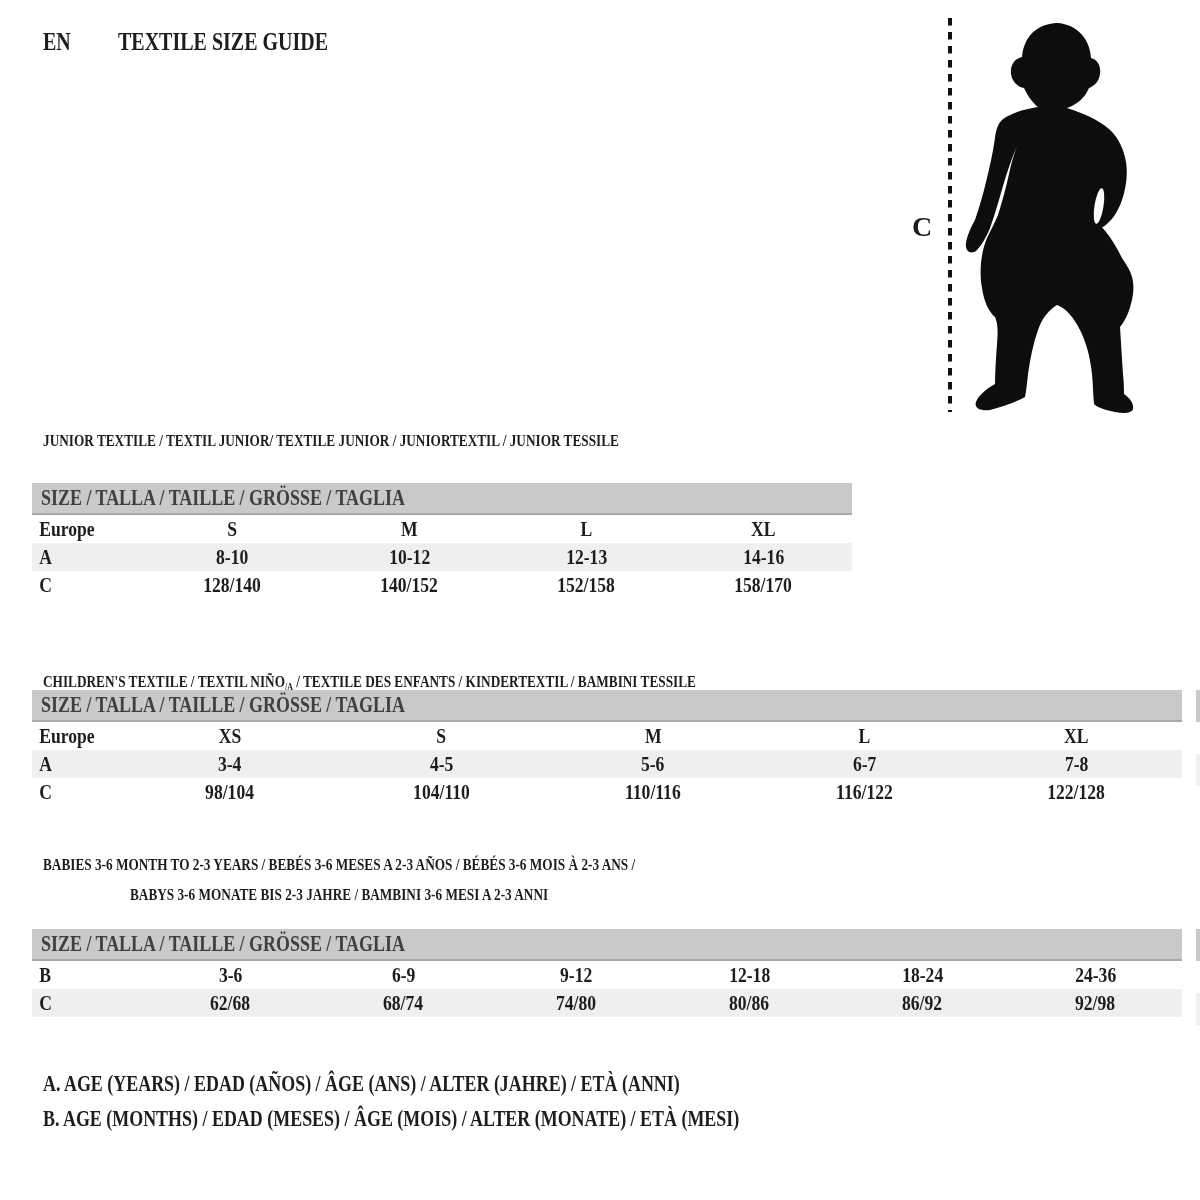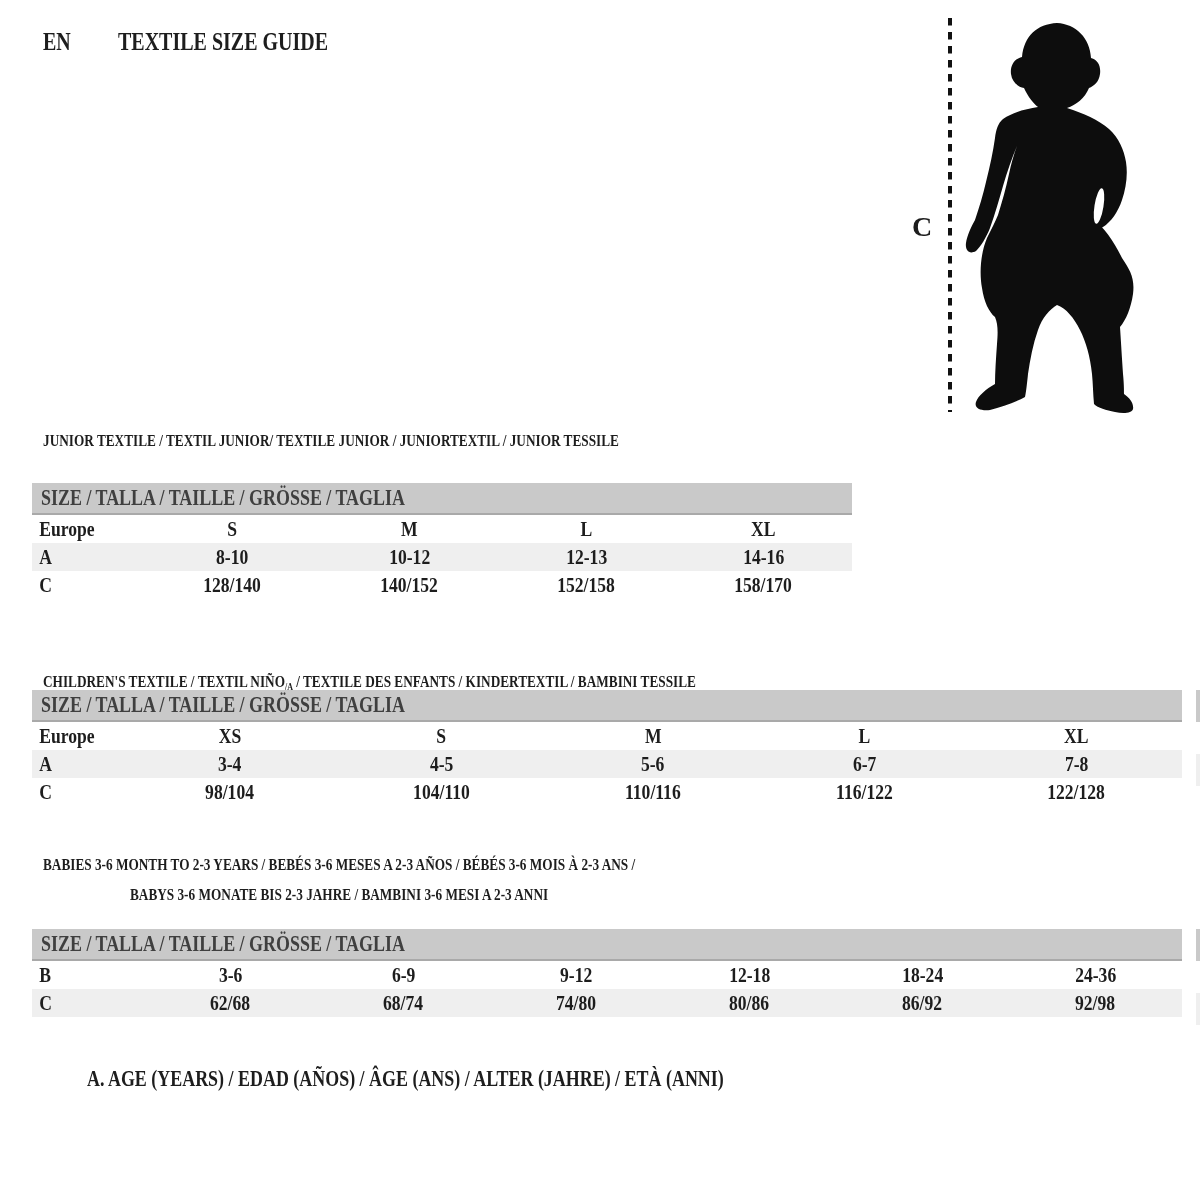--- a/index.html
+++ b/index.html
@@ -38,21 +38,21 @@
     transform:scaleX(0.80);transform-origin:0 50%;white-space:nowrap;}
   .sec-0 .row-label{width:112px;}
   .sec-1 .row-label{width:92px;}
   .sec-2 .row-label{width:112px;}
   .size-cell{flex:1;text-align:center;font-size:22px;font-weight:700;}
   .size-cell span{display:inline-block;transform:scaleX(0.80);white-space:nowrap;}
   
   .edge-sliver{position:absolute;left:1196px;width:4px;}
   
   #legend{position:absolute;left:43px;top:1066px;}
-  .legend-line{height:35px;display:flex;align-items:flex-start;margin-left:44px;}
+  .legend-line{height:35px;display:flex;align-items:center;}
   .legend-line span{font-size:23px;font-weight:700;transform:scaleX(0.78);transform-origin:0 50%;white-space:nowrap;}
 </style>
 </head>
 <body>
 
 <div id="canvas" style="--text: #1d1d1d; --header-bg: #c9c9c9; --header-text: #3f3f3f; --row-alt: #efefef; background: rgb(255, 255, 255);">
 
   <div id="lang-block">
       <div class="lang-row">
         <span class="lang-code">EN</span>
@@ -209,15 +209,18 @@
 
   <div class="edge-sliver" style="top:690px;height:32px;background:#c9c9c9;"></div>
   <div class="edge-sliver" style="top:754px;height:32px;background:#efefef;"></div>
   <div class="edge-sliver" style="top:929px;height:32px;background:#c9c9c9;"></div>
   <div class="edge-sliver" style="top:993px;height:32px;background:#efefef;"></div>
 
   <div id="legend">
       <div class="legend-line">
         <span>A. AGE (YEARS) / EDAD (AÑOS) / ÂGE (ANS) / ALTER (JAHRE) / ETÀ (ANNI)</span>
       </div>
+      <div class="legend-line">
+        <span>B. AGE (MONTHS) / EDAD (MESES) / ÂGE (MOIS) / ALTER (MONATE) / ETÀ (MESI)</span>
+      </div>
     </div>
 
 </div>
 
 </body></html>

